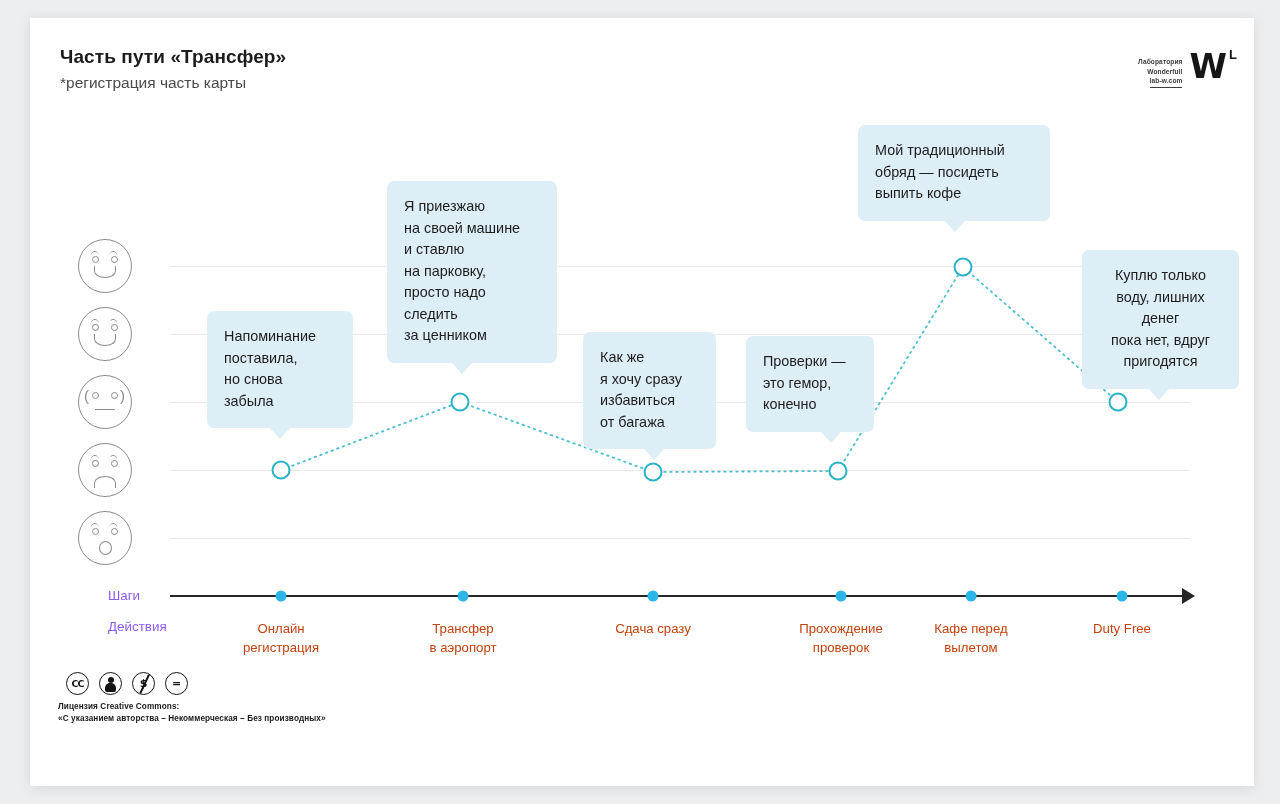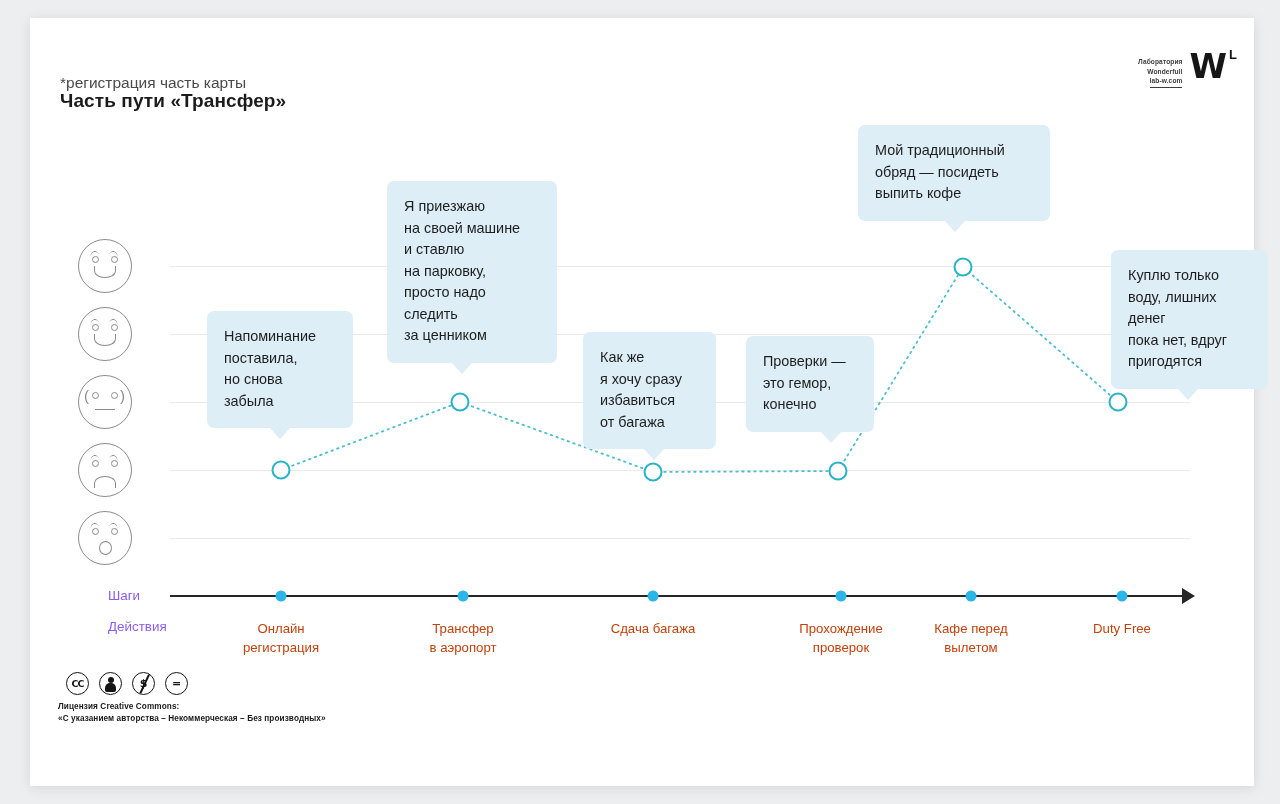--- a/index.html
+++ b/index.html
@@ -27,21 +27,20 @@
   
   .title {
     position: absolute;
     left: 30px;
     top: 28px;
     font-size: 19px;
     font-weight: bold;
     color: #1b1b1b;
     letter-spacing: .1px;
     white-space: nowrap;
-    margin-top: 44px;
   }
   .subtitle {
     position: absolute;
     left: 30px;
     top: 56px;
     font-size: 15.5px;
     color: #4a4a4a;
     white-space: nowrap;
   }
 
@@ -418,21 +417,21 @@
 на парковку,
 просто надо
 следить
 за ценником<span class="tail" style="left: 64px;"></span></div>
       <div class="bubble" style="left: 828px; top: 107px; width: 192px;">Мой традиционный
 обряд — посидеть
 выпить кофе<span class="tail" style="left: 86px;"></span></div>
       <div class="bubble" style="left: 716px; top: 318px; width: 128px;">Проверки —
 это гемор,
 конечно<span class="tail" style="left: 74px;"></span></div>
-      <div class="bubble" style="left: 1081px; top: 232px; width: 157px;">Куплю только
+      <div class="bubble" style="left: 1052px; top: 232px; width: 157px; text-align: center;">Куплю только
 воду, лишних денег
 пока нет, вдруг
 пригодятся<span class="tail" style="left: 66px;"></span></div>
     </div>
 
   <div class="axis-line"></div>
   <div class="axis-arrow"></div>
   <div class="row-label" style="top:570px">Шаги</div>
   <div class="row-label" style="top:601px">Действия</div>
 
@@ -450,21 +449,21 @@
     <div class="cc-line" style="margin-top:0">«С указанием авторства – Некоммерческая – Без производных»</div>
   </div>
 
 <div class="step-dot" style="left: 251px;"></div>
     <div class="step-label" style="left: 251px;">Онлайн
 регистрация</div>
     <div class="step-dot" style="left: 433px;"></div>
     <div class="step-label" style="left: 433px;">Трансфер
 в аэропорт</div>
     <div class="step-dot" style="left: 623px;"></div>
-    <div class="step-label" style="left: 623px;">Сдача багажа</div>
+    <div class="step-label" style="left: 623px;">Сдача сразу</div>
     <div class="step-dot" style="left: 811px;"></div>
     <div class="step-label" style="left: 811px;">Прохождение
 проверок</div>
     <div class="step-dot" style="left: 941px;"></div>
     <div class="step-label" style="left: 941px;">Кафе перед
 вылетом</div>
     <div class="step-dot" style="left: 1092px;"></div>
     <div class="step-label" style="left: 1092px;">Duty Free</div>
   </div>
 

